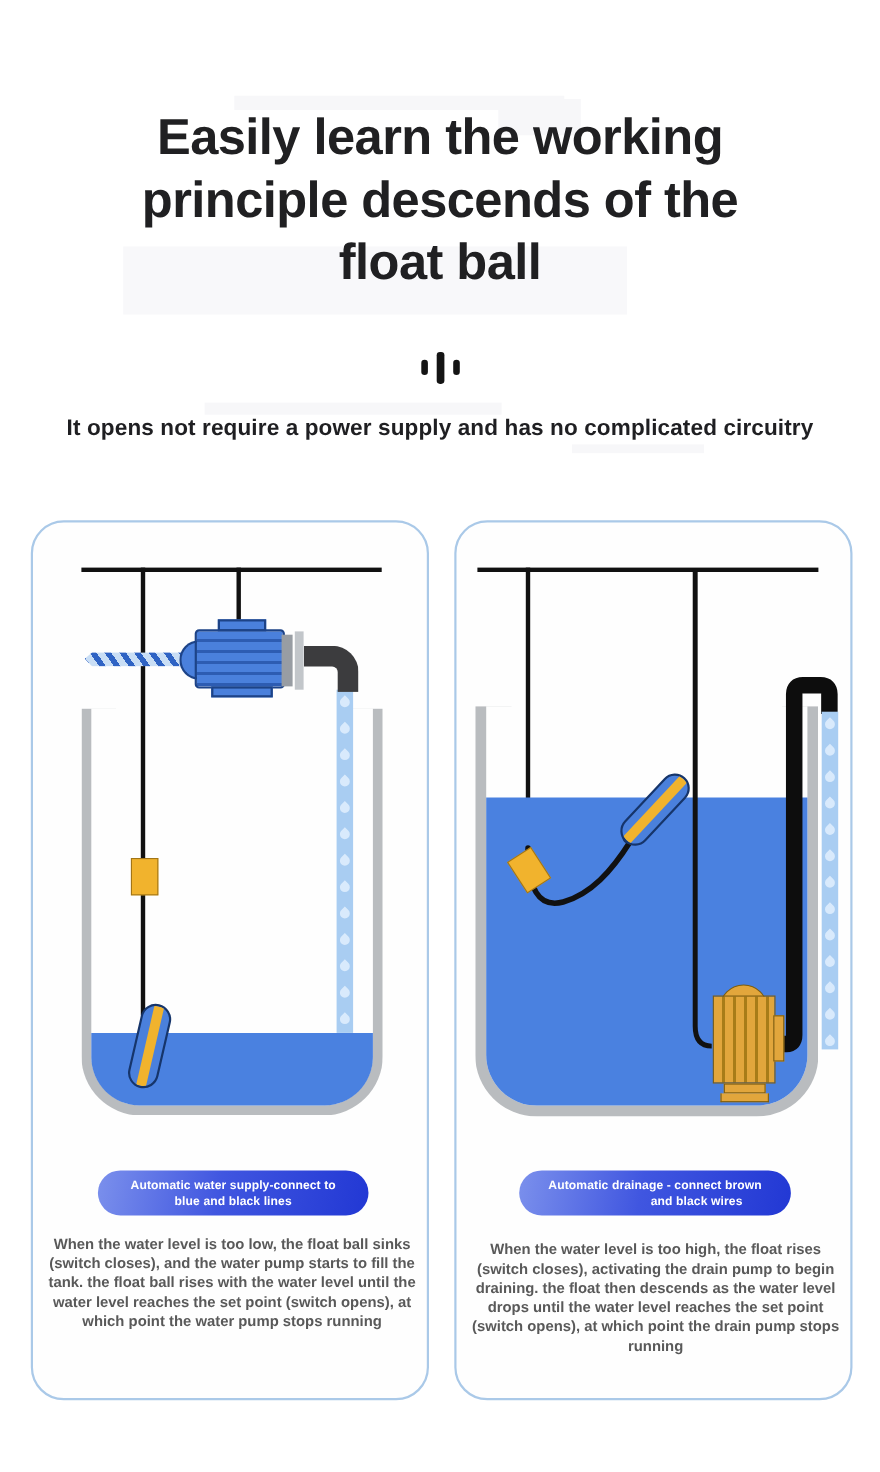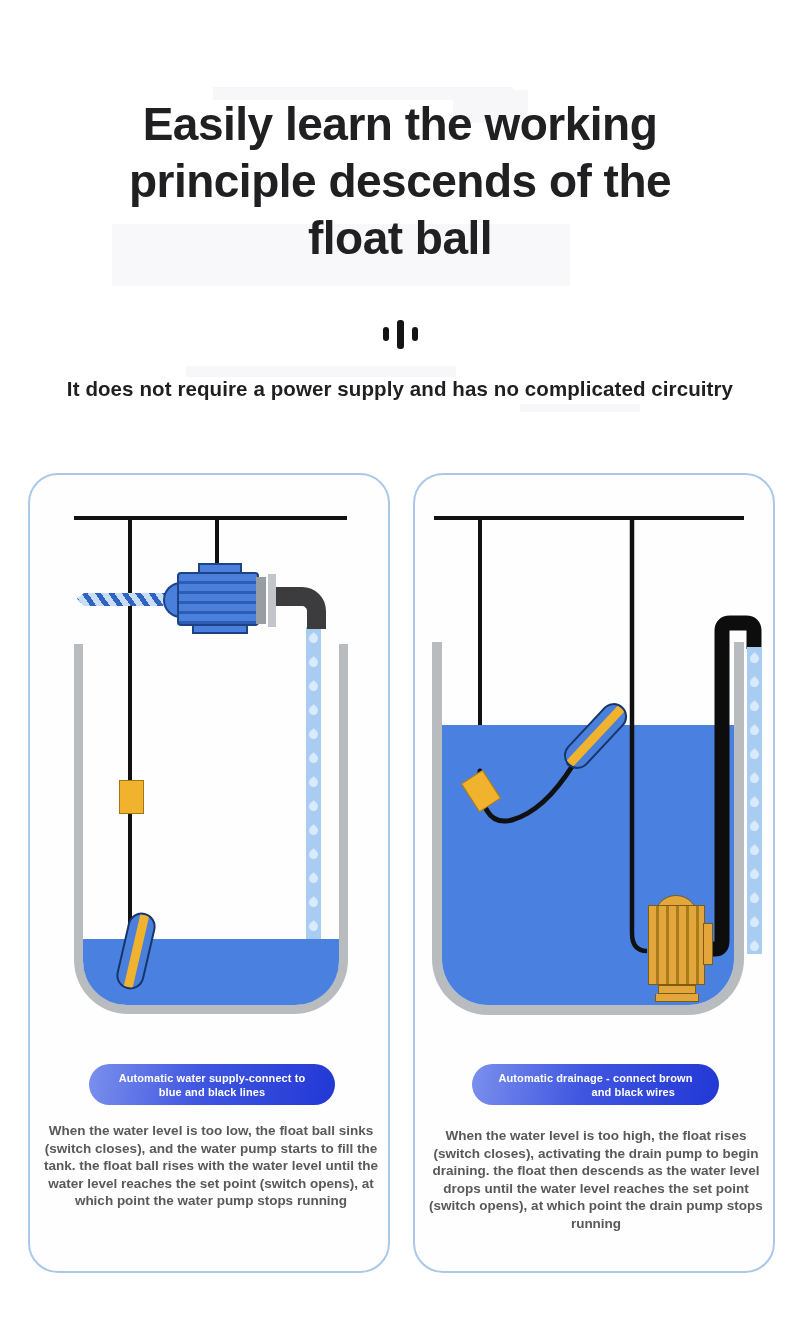--- a/index.html
+++ b/index.html
@@ -95,21 +95,21 @@
   <div class="title">Easily learn the working
 principle descends of the
 float ball</div>
 
   <div class="divider">
     <span class="bar-s"></span>
     <span class="bar-t"></span>
     <span class="bar-s"></span>
   </div>
 
-  <div class="subtitle">It does not require a power supply and has no complicated circuitry</div>
+  <div class="subtitle">It opens not require a power supply and has no complicated circuitry</div>
 
   <div class="panel p2">
     <div class="ceiling" style="left:19px;top:41px;width:310px;"></div>
     <div class="cable-v" style="left:63px;top:41px;height:262px;"></div>
 
     <div class="tank t2" style="left:17px;top:167px;width:312px;height:373px;"></div>
     <div class="water" style="left:27px;top:250px;width:292px;height:280px;border-radius:0 0 46px 46px;"></div>
 
     <svg class="overlay" width="362" height="800" viewBox="0 0 362 800">
       <path d="M65,296 C65,332 74,351 97,345 C122,338 141,317 158,290" fill="none" stroke="#111111" stroke-width="5" stroke-linecap="round"></path>

